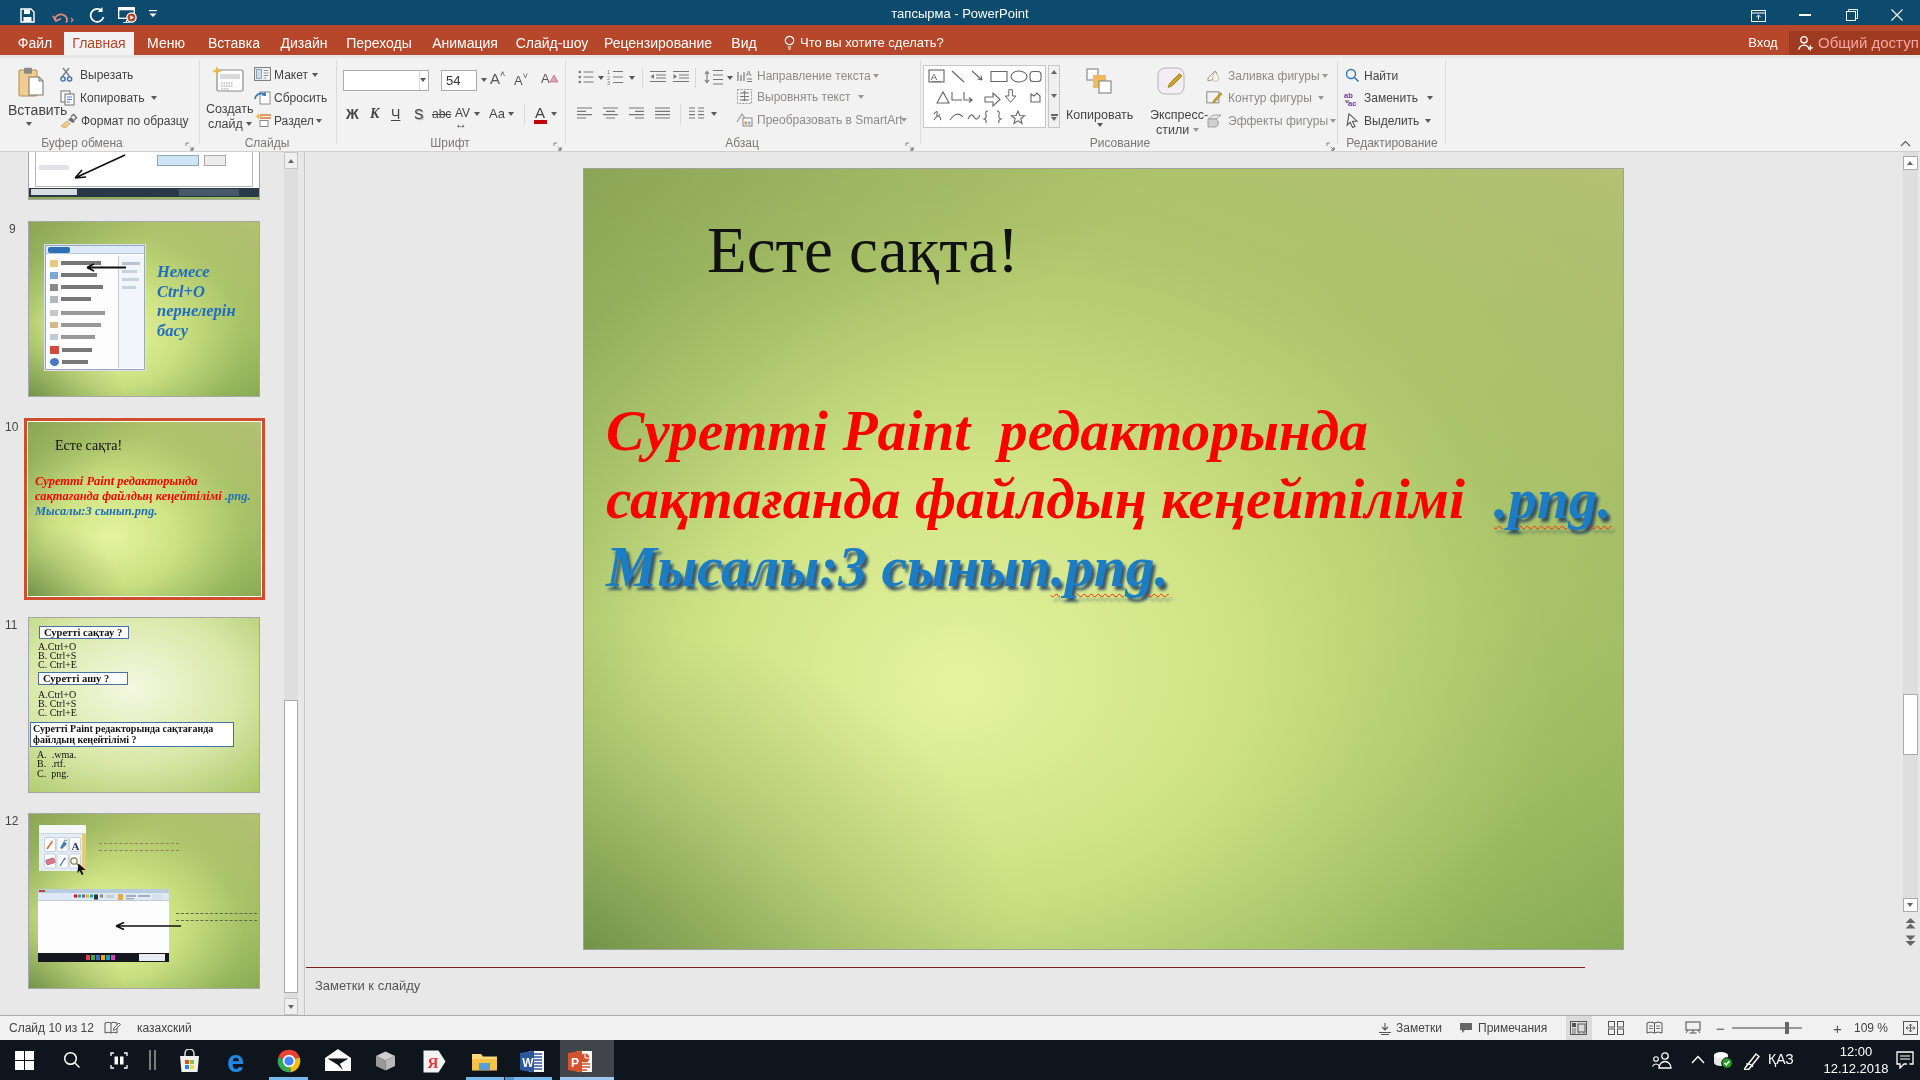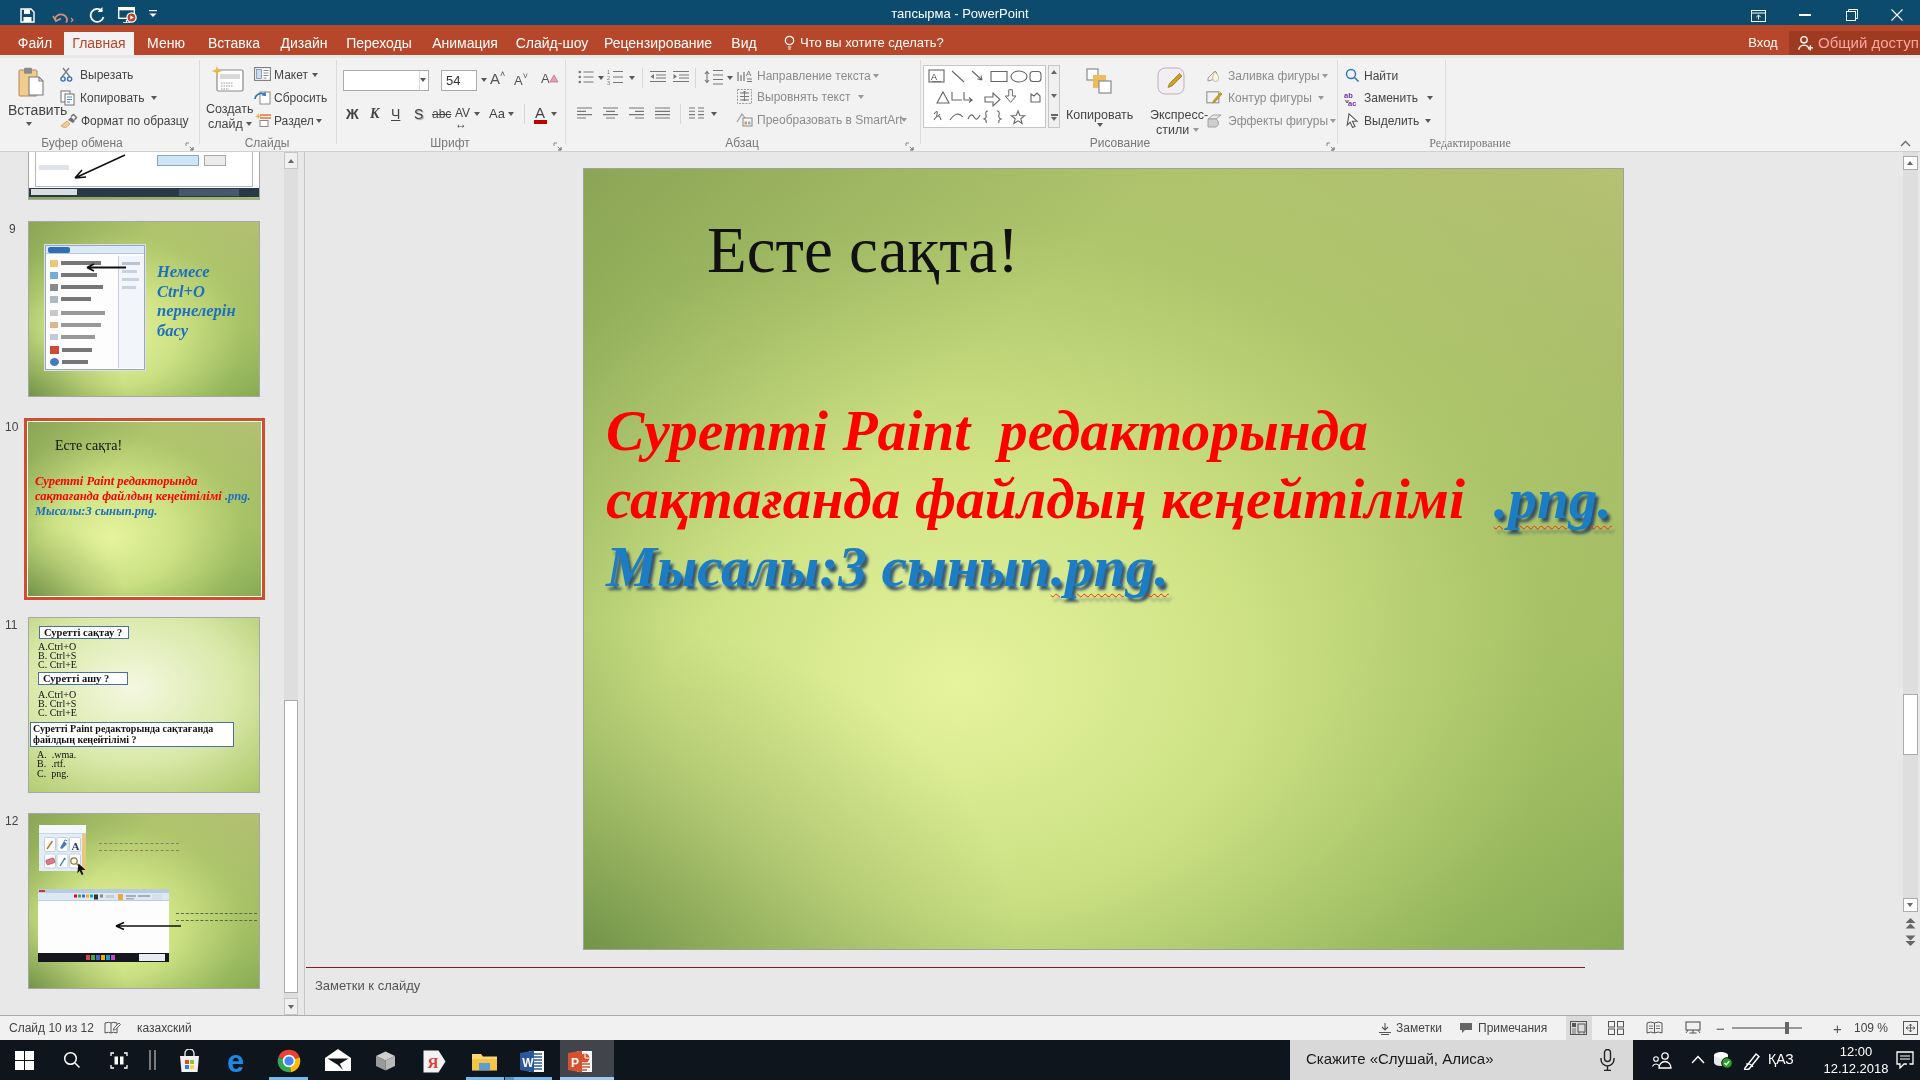--- a/index.html
+++ b/index.html
@@ -365,21 +365,21 @@
       <text x="4" y="14.5" font-size="7.5" fill="#7030a0" font-family="Liberation Sans" font-weight="bold">ac</text>
       <path d="M1 9 l2 3 l2 -3 M3 9 v3" fill="none" stroke="#555" stroke-width="0.8"></path>
     </svg>
     <div class="rtext" style="left:1364px;top:33px;">Заменить</div>
     <div class="dd" style="left:1427px;top:38px;"></div>
     <svg class="abs" style="left:1346px;top:55px" width="13" height="15" viewBox="0 0 13 15">
       <path d="M3 0.8 l8 7.4 h-4.6 l2.6 5.2 l-2.4 1 l-2.4 -5.2 l-3 3 z" fill="#fff" stroke="#555" stroke-width="1.1"></path>
     </svg>
     <div class="rtext" style="left:1364px;top:56px;">Выделить</div>
     <div class="dd" style="left:1425px;top:61px;"></div>
-    <div class="glabel" style="left:1400px;width:140px;font-family:Liberation Serif, serif;">Редактирование</div>
+    <div class="glabel" style="left:1322px;width:140px;">Редактирование</div>
     <div class="gsep" style="left:1445px;"></div>
 
     <svg class="abs" style="left:1900px;top:82px" width="11" height="7" viewBox="0 0 11 7">
       <path d="M1 6 l4.5 -4.5 L10 6" fill="none" stroke="#666" stroke-width="1.3"></path>
     </svg>
   </div>
   <div class="abs" id="thumbs">
 
     <div class="thumb" style="top:-12px;height:60px;background:#fff;overflow:hidden;">
       <div class="abs" style="left:6px;top:-34px;width:218px;height:80px;border:1px solid #b8b8b8;"></div>
@@ -673,27 +673,20 @@
       <path d="M11 14 h11 M11 17 h11 M11 20 h8" stroke="#d35230" stroke-width="1.5"></path>
       <path d="M0 3 L14 0.5 v22 L0 20 z" fill="#d35230"></path>
       <text x="3" y="16.5" font-size="12" font-weight="bold" fill="#fff" font-family="Liberation Sans">P</text>
     </svg>
     <div class="abs" style="left:269px;top:37px;width:39px;height:3px;background:#76b9ed;"></div>
     <div class="abs" style="left:466px;top:37px;width:38px;height:3px;background:#76b9ed;"></div>
     <div class="abs" style="left:505px;top:37px;width:9px;height:3px;background:#4e97c8;"></div>
     <div class="abs" style="left:514px;top:37px;width:38px;height:3px;background:#76b9ed;"></div>
     <div class="abs" style="left:560px;top:37px;width:54px;height:3px;background:#9cc9ef;"></div>
 
-    <div class="abs" style="left:1290px;top:0;width:343px;height:40px;background:#d9d9d9;">
-      <div class="abs" style="left:16px;top:10px;font-size:15px;color:#1a1a1a;">Скажите «Слушай, Алиса»</div>
-      <svg class="abs" style="left:310px;top:9px" width="15" height="22" viewBox="0 0 15 22">
-        <rect x="4.5" y="0.5" width="6" height="12" rx="3" fill="none" stroke="#222" stroke-width="1.4"></rect>
-        <path d="M1 9 v1.5 a6.5 6.5 0 0 0 13 0 V9 M7.5 17.5 v4 M4 21.5 h7" fill="none" stroke="#222" stroke-width="1.4"></path>
-      </svg>
-    </div>
 
     <svg class="abs" style="left:1652px;top:11px" width="20" height="18" viewBox="0 0 20 18">
       <circle cx="13" cy="5" r="3.2" fill="none" stroke="#fff" stroke-width="1.3"></circle>
       <path d="M7 17 a6 6.5 0 0 1 12 0 z" fill="none" stroke="#fff" stroke-width="1.3"></path>
       <circle cx="4" cy="8" r="2.3" fill="none" stroke="#fff" stroke-width="1.1"></circle>
       <path d="M0.5 15.5 a3.8 4 0 0 1 7 0" fill="none" stroke="#fff" stroke-width="1.1"></path>
     </svg>
     <svg class="abs" style="left:1691px;top:15px" width="14" height="9" viewBox="0 0 14 9">
       <path d="M1 8 l6 -6.5 l6 6.5" fill="none" stroke="#fff" stroke-width="1.5"></path>
     </svg>

